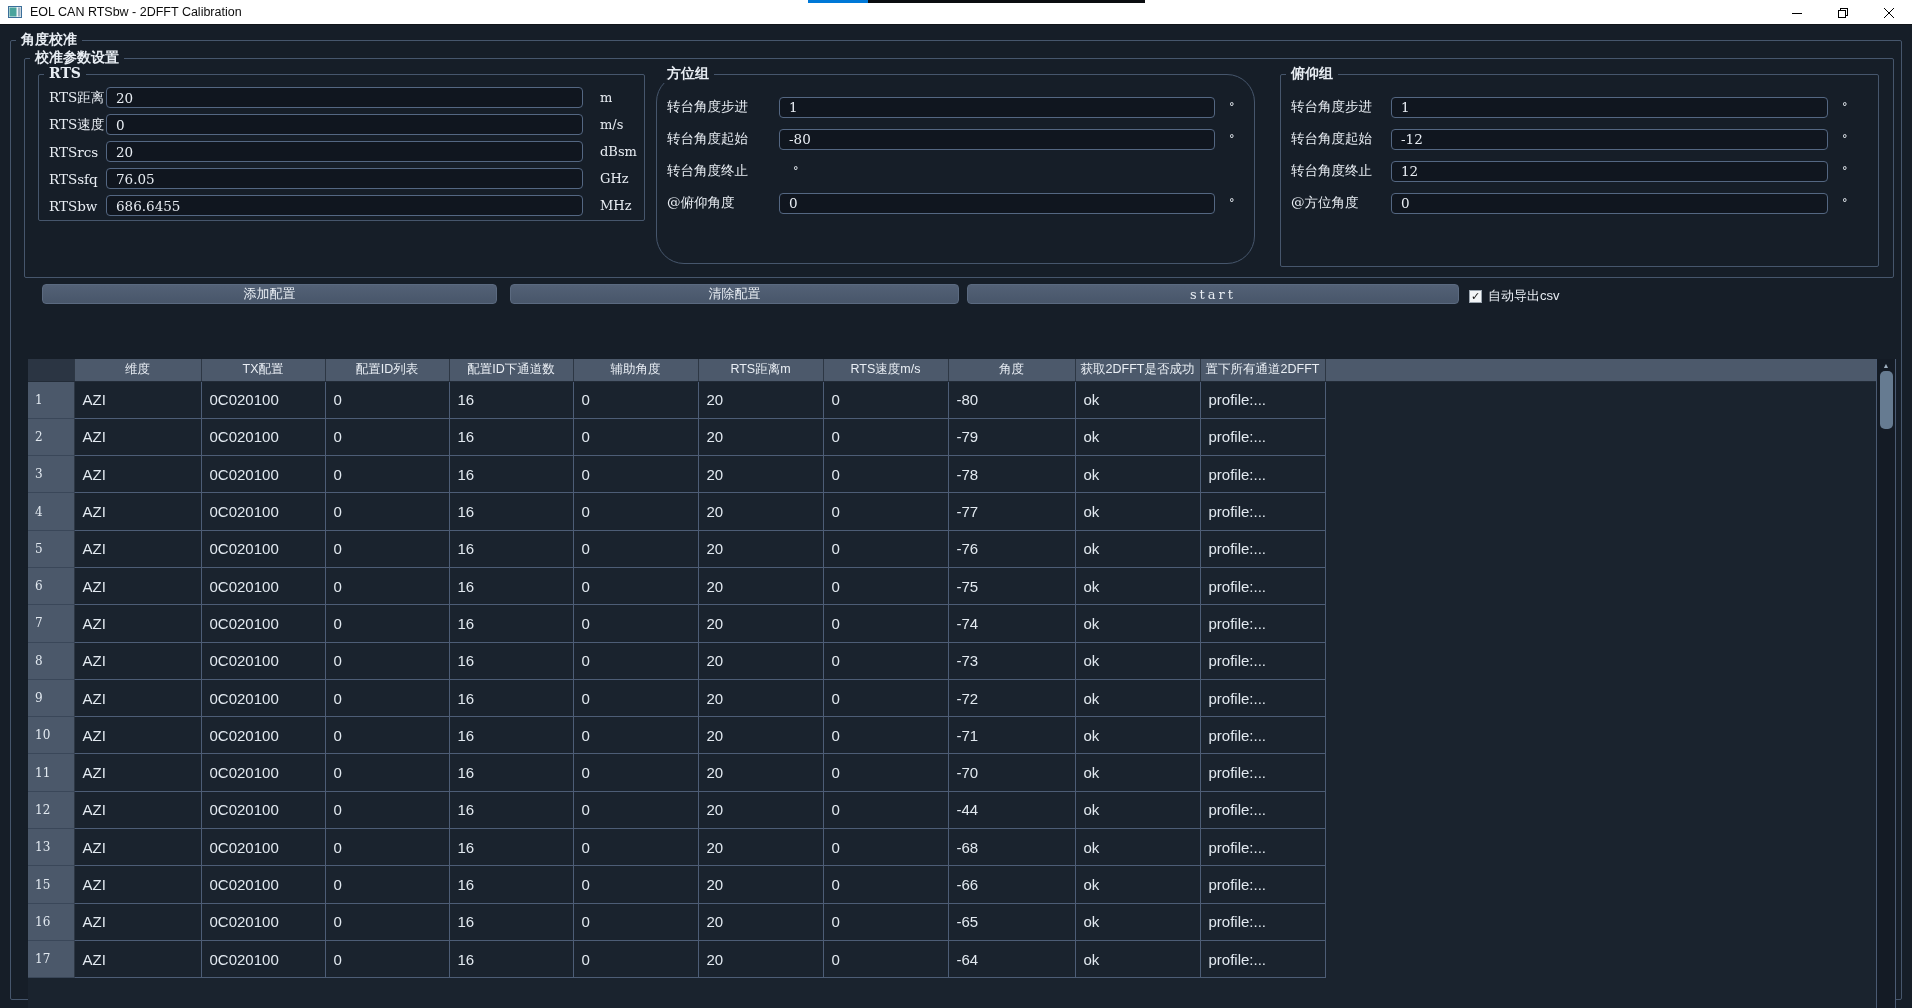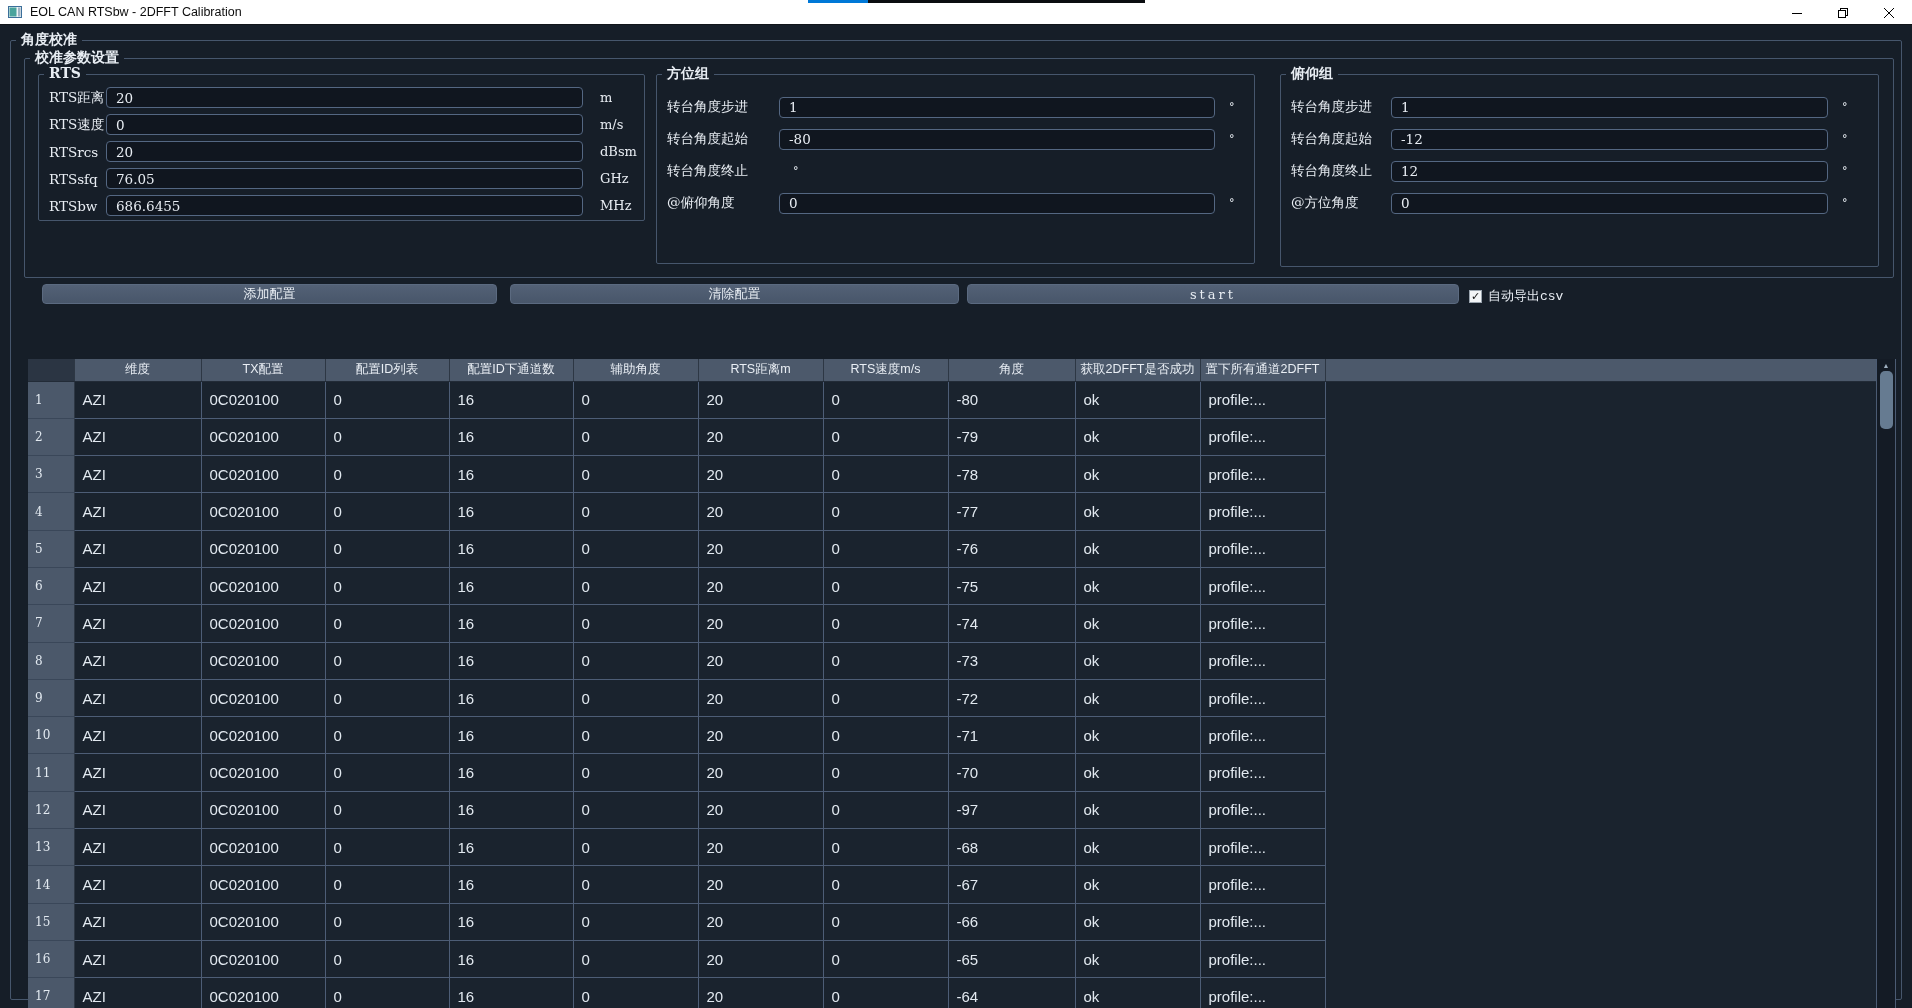--- a/index.html
+++ b/index.html
@@ -57,21 +57,21 @@
   .pit-box .field-input{width:437px;}
   .ang-box .funit{margin-left:14px;font-size:11px;}
 
   
   .btn{position:absolute;height:20px;background:linear-gradient(#536176,#48566a);
     border:1px solid var(--btn-border);border-radius:4px;color:var(--txt);
     font-family:var(--serif);font-size:13px;display:flex;align-items:center;justify-content:center;cursor:default;}
   .cbx-wrap{position:absolute;display:flex;align-items:center;}
   .cbx{width:13px;height:13px;background:#f2f5f7;border:1px solid #9aa4ae;display:flex;
     align-items:center;justify-content:center;font-size:11px;line-height:11px;color:#111;}
-  .cbx-label{margin-left:6px;color:var(--txt);font-family:Liberation Mono, monospace;font-size:13px;}
+  .cbx-label{margin-left:6px;color:var(--txt);font-family:Liberation Sans, sans-serif;font-size:13px;}
 
   
   .table-wrap{position:absolute;left:28px;top:359px;width:1868px;height:658px;background:var(--cell-bg);}
   table{border-collapse:collapse;table-layout:fixed;width:1848px;}
   col.cn{width:46px;} col.c0{width:127px;} col.c1{width:124px;} col.c2{width:124px;}
   col.c3{width:124px;} col.c4{width:125px;} col.c5{width:125px;} col.c6{width:125px;}
   col.c7{width:127px;} col.c8{width:125px;} col.c9{width:125px;} col.cfill{width:auto;}
   th{height:22px;background:var(--header-bg);color:#e9eef4;font-size:12.5px;font-weight:normal;
     border-right:1px solid #2d3temporary744;border-right:1px solid #2d3744;border-bottom:1px solid #222b37;
     text-align:center;overflow:hidden;white-space:nowrap;}
@@ -158,21 +158,21 @@
     <input class="field-input" value="76.05" style="">
     <span class="funit">GHz</span>
   </div>
   <div class="frow">
     <span class="flabel">RTSbw</span>
     <input class="field-input" value="686.6455" style="">
     <span class="funit">MHz</span>
   </div>
 </div>
 
-<div class="groupbox ang-box azi-box" style="left:656px;top:74px;width:599px;height:190px;">
+<div class="groupbox ang-box azi-box" style="left:656px;top:74px;width:599px;height:190px;border-radius:28px;">
   <span class="group-label">方位组</span>
   <div class="frow">
     <span class="flabel">转台角度步进</span>
     <input class="field-input" value="1" style="">
     <span class="funit">°</span>
   </div>
   <div class="frow">
     <span class="flabel">转台角度起始</span>
     <input class="field-input" value="-80" style="">
     <span class="funit">°</span>
@@ -409,49 +409,35 @@
         </tr>
         <tr>
           <td class="rownum">12</td>
           <td>AZI</td>
           <td>0C020100</td>
           <td>0</td>
           <td>16</td>
           <td>0</td>
           <td>20</td>
           <td>0</td>
-          <td>-97</td>
+          <td>-44</td>
           <td>ok</td>
           <td>profile:...</td>
           <td class="fill"></td>
         </tr>
         <tr>
           <td class="rownum">13</td>
           <td>AZI</td>
           <td>0C020100</td>
           <td>0</td>
           <td>16</td>
           <td>0</td>
           <td>20</td>
           <td>0</td>
           <td>-68</td>
-          <td>ok</td>
-          <td>profile:...</td>
-          <td class="fill"></td>
-        </tr>
-        <tr>
-          <td class="rownum">14</td>
-          <td>AZI</td>
-          <td>0C020100</td>
-          <td>0</td>
-          <td>16</td>
-          <td>0</td>
-          <td>20</td>
-          <td>0</td>
-          <td>-67</td>
           <td>ok</td>
           <td>profile:...</td>
           <td class="fill"></td>
         </tr>
         <tr>
           <td class="rownum">15</td>
           <td>AZI</td>
           <td>0C020100</td>
           <td>0</td>
           <td>16</td>

